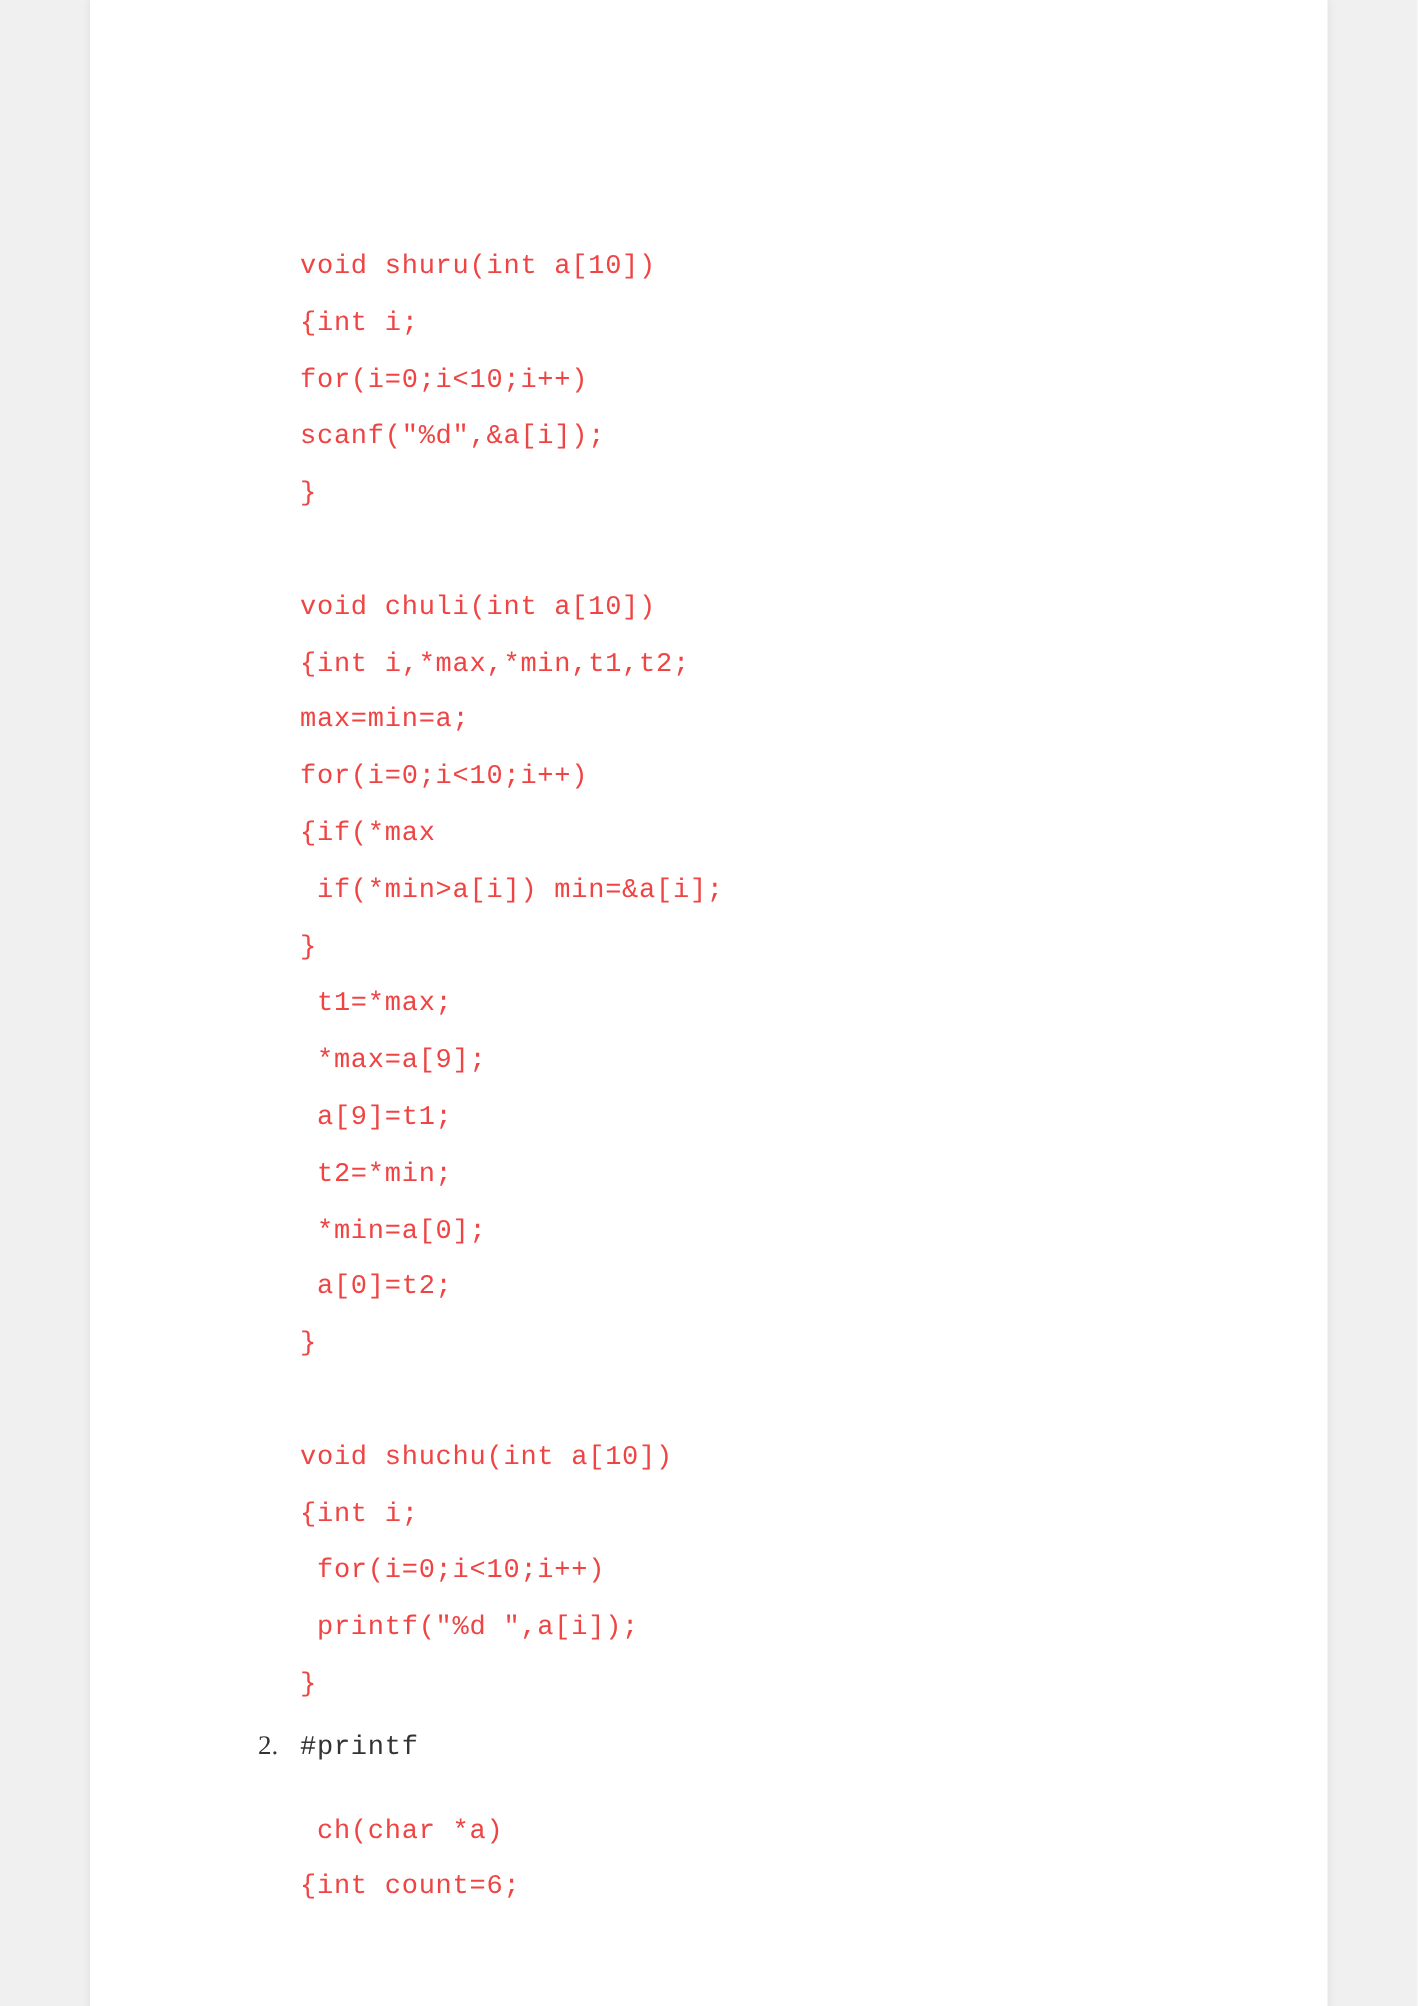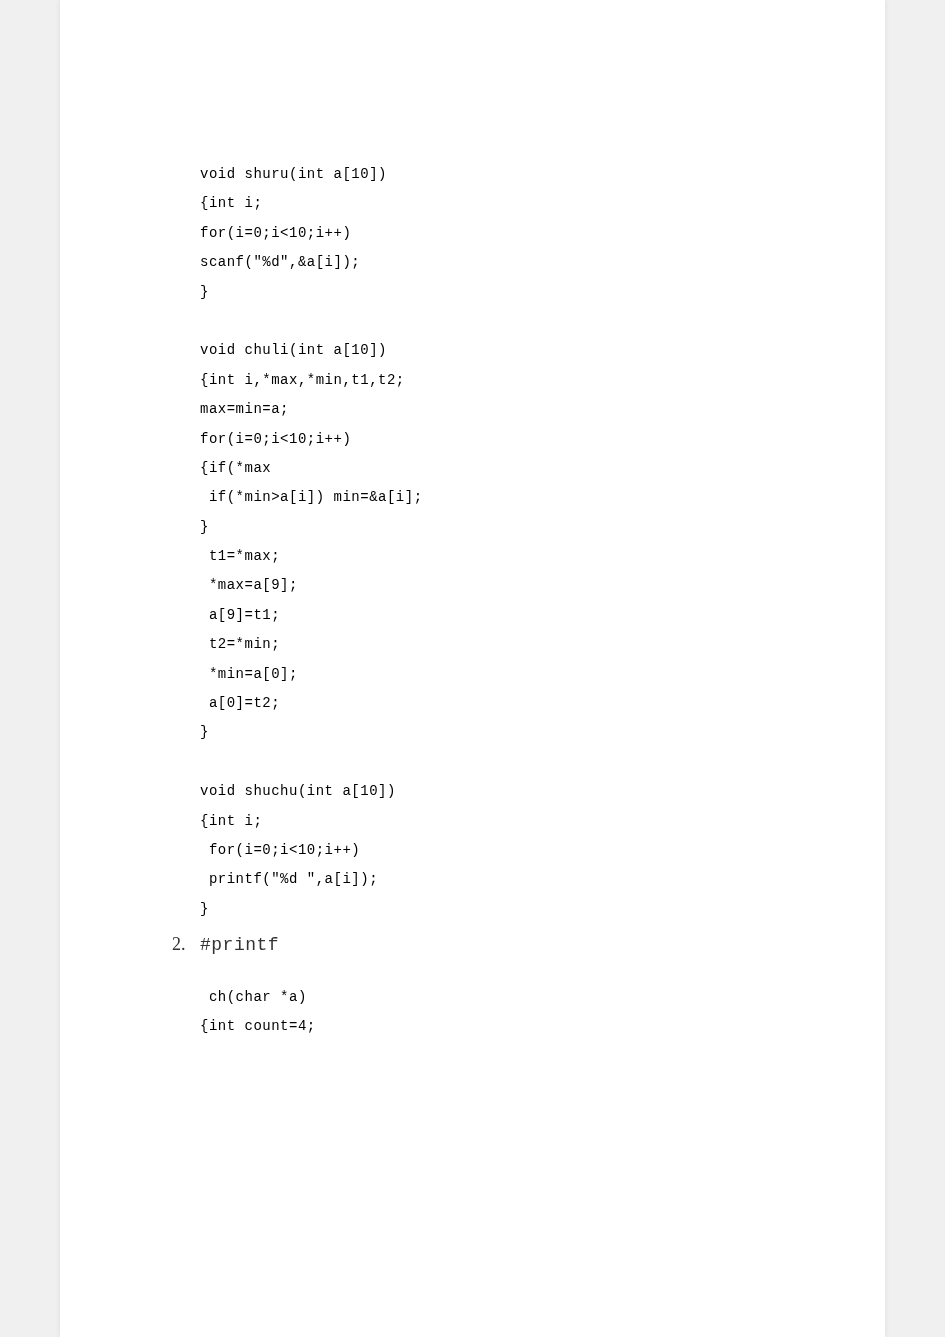--- a/index.html
+++ b/index.html
@@ -15,25 +15,25 @@
     min-height: 1337px;
     margin: 0 auto;
     background: #ffffff;
     padding: 160px 60px 80px 60px;
     box-sizing: border-box;
     box-shadow: 0 0 6px rgba(0,0,0,0.08);
   }
   .code-block {
     white-space: pre;
     font-family: "SimSun", "NSimSun", "Courier New", monospace;
-    font-size: 14px;
+    font-size: 18px;
     line-height: 2.1;
     letter-spacing: 0.5px;
     padding-left: 80px;
-    color: #000000;
+    color: #ef4444;
   }
   .list-row {
     display: flex;
     align-items: baseline;
     padding-left: 52px;
     margin-top: 2px;
     line-height: 2.1;
   }
   .list-num {
     font-family: "Times New Roman", serif;
@@ -82,15 +82,15 @@
 }</div>
 
   <div class="list-row">
     <span class="list-num">2.</span>
     <span class="list-text">#printf</span>
   </div>
 
   <div style="height:18px"></div>
 
   <div class="code-block"> ch(char *a)
-{int count=4;</div>
+{int count=6;</div>
 
 </div>
 
 </body></html>

